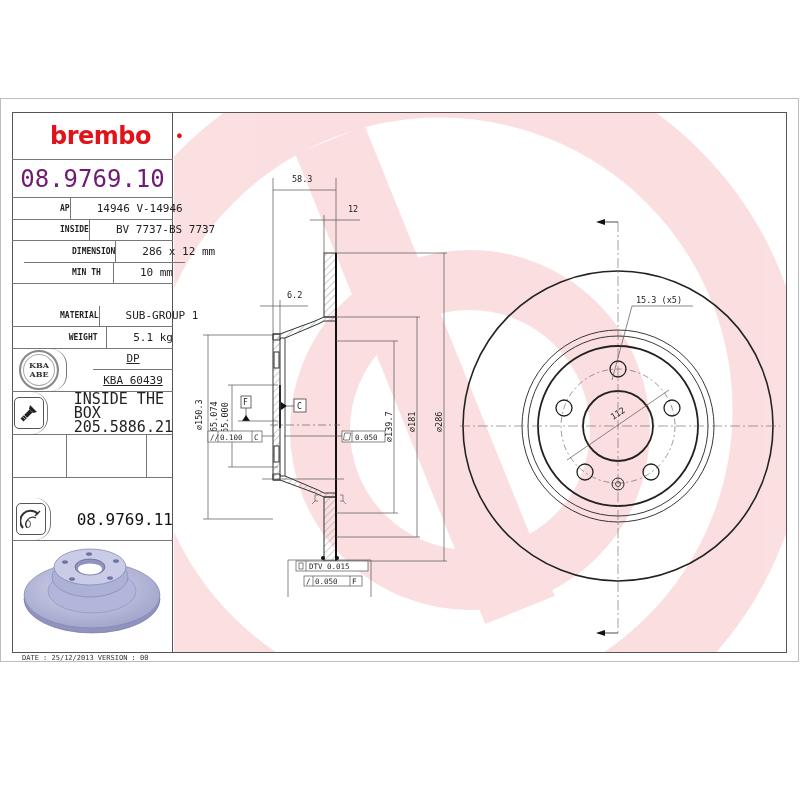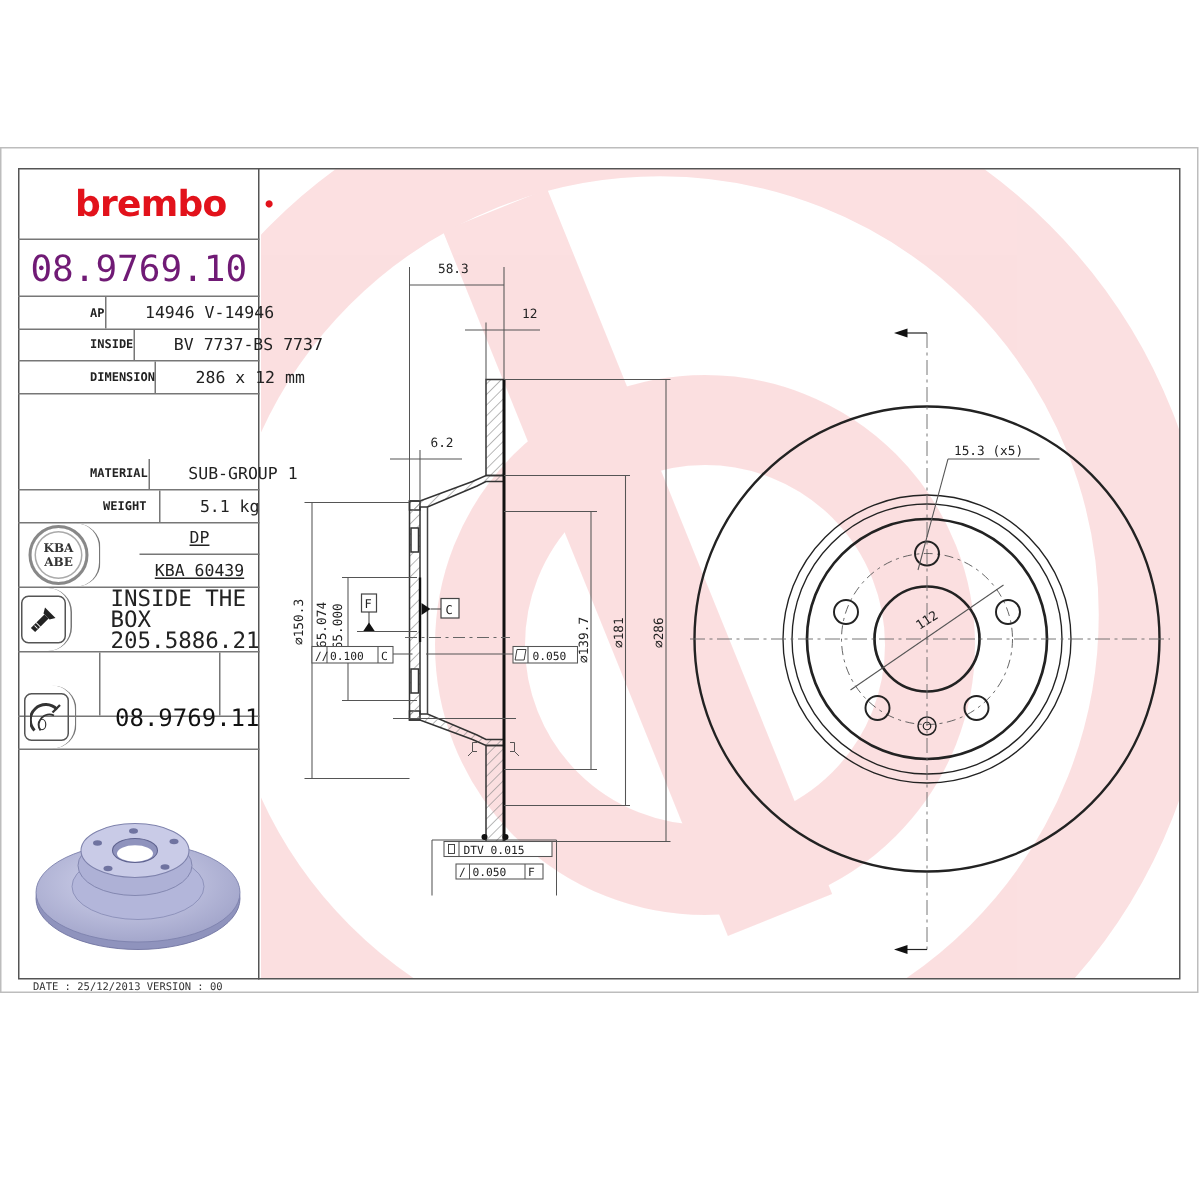--- a/index.html
+++ b/index.html
@@ -224,23 +224,27 @@
   <div class="row code-row">08.9769.10</div>
 
   <div class="row spec-row" style="top:86px;">
     <div class="spec-label">AP</div>
     <div class="spec-value">14946 V-14946</div>
   </div>
   <div class="row spec-row" style="top:107.5px;">
     <div class="spec-label">INSIDE</div>
     <div class="spec-value">BV 7737-BS 7737</div>
   </div>
-  <div class="row spec-row" style="top:129px;">
+  <div class="row spec-row" style="top:129px;margin-left:12px;">
     <div class="spec-label">DIMENSION</div>
     <div class="spec-value">286 x 12 mm</div>
+  </div>
+  <div class="row spec-row" style="top:150.5px;">
+    <div class="spec-label">MIN TH</div>
+    <div class="spec-value">10 mm</div>
   </div>
   <div class="row spec-row" style="top:193.5px;">
     <div class="spec-label">MATERIAL</div>
     <div class="spec-value">SUB-GROUP 1</div>
   </div>
   <div class="row spec-row" style="top:215px;">
     <div class="spec-label">WEIGHT</div>
     <div class="spec-value">5.1 kg</div>
   </div>
 
@@ -273,21 +277,21 @@
       <span>205.5886.21</span>
     </div>
   </div>
 
   <div class="row" style="top:322.5px; height:43px; display:flex;">
     <div style="width:54px; border-right:1px solid #777;"></div>
     <div style="width:53px; border-right:1px solid #777;"></div>
     <div style="flex:1;"></div>
   </div>
 
-  <div class="row spec-row" style="top:345px; height:43px;justify-content:space-between;">
+  <div class="row spec-row" style="top:386px; height:43px;justify-content:space-between;">
     <div class="icon-cell">
       <div class="screw-icon">
         <svg width="22" height="22" viewBox="0 0 22 22">
           <path d="M3 20 A10 10 0 0 1 18 6" fill="none" stroke="#333" stroke-width="2"></path>
           <path d="M7 20 A7 7 0 0 1 16 10" fill="none" stroke="#333" stroke-width="1.2"></path>
           <line x1="15" y1="8" x2="20" y2="3" stroke="#333" stroke-width="1.5"></line>
           <ellipse cx="8" cy="16" rx="2.5" ry="3.5" fill="none" stroke="#333" stroke-width="0.8"></ellipse>
         </svg>
       </div>
     </div>

